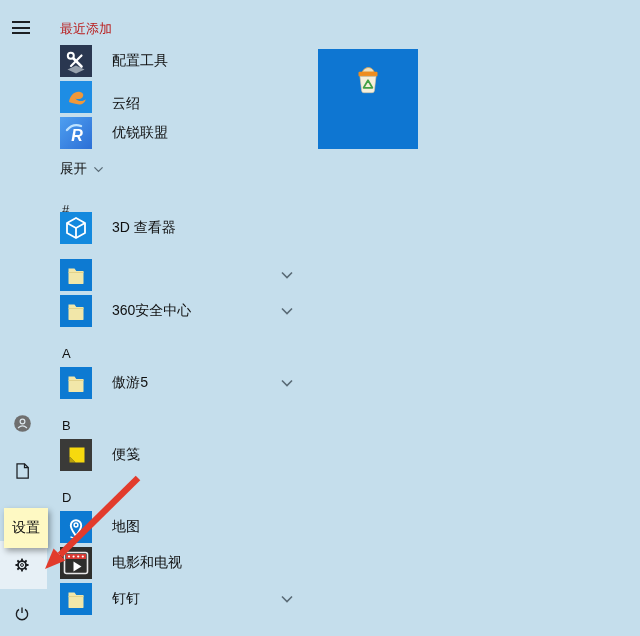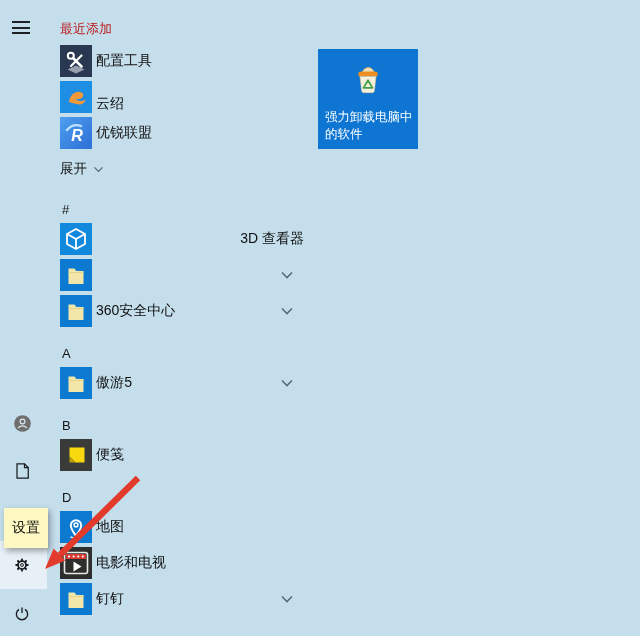--- a/index.html
+++ b/index.html
@@ -14,21 +14,21 @@
   .hamburger span{display:block;height:2px;width:18px;background:#1c1f23;}
   .rail-highlight{position:absolute;left:0;top:541px;width:47px;height:48px;background:#e7f0f6;}
   .tooltip{position:absolute;left:4px;top:508px;width:44px;height:40px;background:#fef9c3;
            box-shadow:2px 3px 6px rgba(0,0,0,0.35);display:flex;align-items:center;justify-content:center;
            font-size:14px;color:#111;z-index:20;}
 
   
   .list-header{position:absolute;left:60px;font-size:13px;color:#b91c1c;}
   .row{position:absolute;left:60px;width:244px;height:32px;display:flex;align-items:center;text-align:left;}
   .row .ic{width:32px;height:32px;flex:0 0 32px;}
-  .row .lbl{margin-left:4px;font-size:14px;color:#0f0f0f;white-space:nowrap;}
+  .row .lbl{margin-left:20px;font-size:14px;color:#0f0f0f;white-space:nowrap;}
   .row .chev{position:absolute;left:219px;top:9px;width:16px;height:14px;}
   .sec-letter{position:absolute;left:62px;font-size:13px;color:#121212;width:30px;height:22px;text-align:left;}
   .expand{position:absolute;left:60px;top:160px;display:flex;align-items:center;font-size:13.5px;color:#121212;}
   .expand svg{margin-left:5px;}
 
   
   .tile{position:absolute;left:318px;top:49px;width:100px;height:100px;background:#0e76d2;text-align:left;}
   .tile .tic{position:absolute;left:30px;top:13px;width:40px;height:40px;}
   .tile .tlabel{position:absolute;left:7px;right:4px;bottom:5px;color:#ffffff;font-size:12.5px;
                 line-height:1.42;word-break:break-all;}
@@ -134,21 +134,21 @@
         </button>
       </div>
     <button class="expand">
       <span>展开</span>
       <svg width="13" height="12" viewBox="0 0 16 14">
         <polyline points="3,5 8,10 13,5" fill="none" stroke="#5a6b76" stroke-width="1.6"></polyline>
       </svg>
     </button>
     <div id="sections">
         <button class="sec-letter" style="top: 198px;">#</button>
-        <button class="row" style="top: 223px; justify-content: space-between;">
+        <button class="row" style="top: 212px;">
           <span class="ic">
             <svg width="32" height="32" viewBox="0 0 32 32">
               <rect width="32" height="32" fill="#1389de"></rect>
      <g fill="none" stroke="#fff" stroke-width="1.8" stroke-linejoin="round">
        <polygon points="16,6 25,11 25,21 16,26 7,21 7,11"></polygon>
        <polyline points="7,11 16,16 25,11"></polyline>
                 <line x1="16" y1="16" x2="16" y2="26"></line>
               </g>
             </svg>
           </span>
@@ -260,20 +260,19 @@
 
   <button class="tile">
     <span class="tic" id="tile-icon">
         <svg width="40" height="40" viewBox="0 0 40 40">
      <path d="M14 10 q2.5-4.5 6-4.5 q4.5 0 6.2 4.5 z" fill="#efe0bd" stroke="#d8a14f" stroke-width="0.8"></path>
      <rect x="10.5" y="9.8" width="19" height="4.6" rx="1" fill="#ee8d1f"></rect>
      <path d="M12 14.4 h16 l-1.6 14.3 a2.2 2.2 0 0 1-2.2 2 h-8.4 a2.2 2.2 0 0 1-2.2-2 z" fill="#f6efdc" stroke="#d9c9a5" stroke-width="0.6"></path>
      <path d="M20 18.2 l4.4 7.6 h-8.8 z" fill="none" stroke="#43a047" stroke-width="1.7" stroke-linejoin="round"></path>
         </svg>
       </span>
-    <span class="tlabel">强力卸载电脑中的软件</span>
   </button>
 
   <svg class="arrow-layer" viewBox="0 0 640 636">
     <line x1="138" y1="478" x2="60" y2="555" stroke="#e23b2c" stroke-width="6.5"></line>
     <polygon points="45,569 53.6,548.6 65.4,560.6" fill="#e23b2c"></polygon>
   </svg>
 </div>
 
 </body></html>

